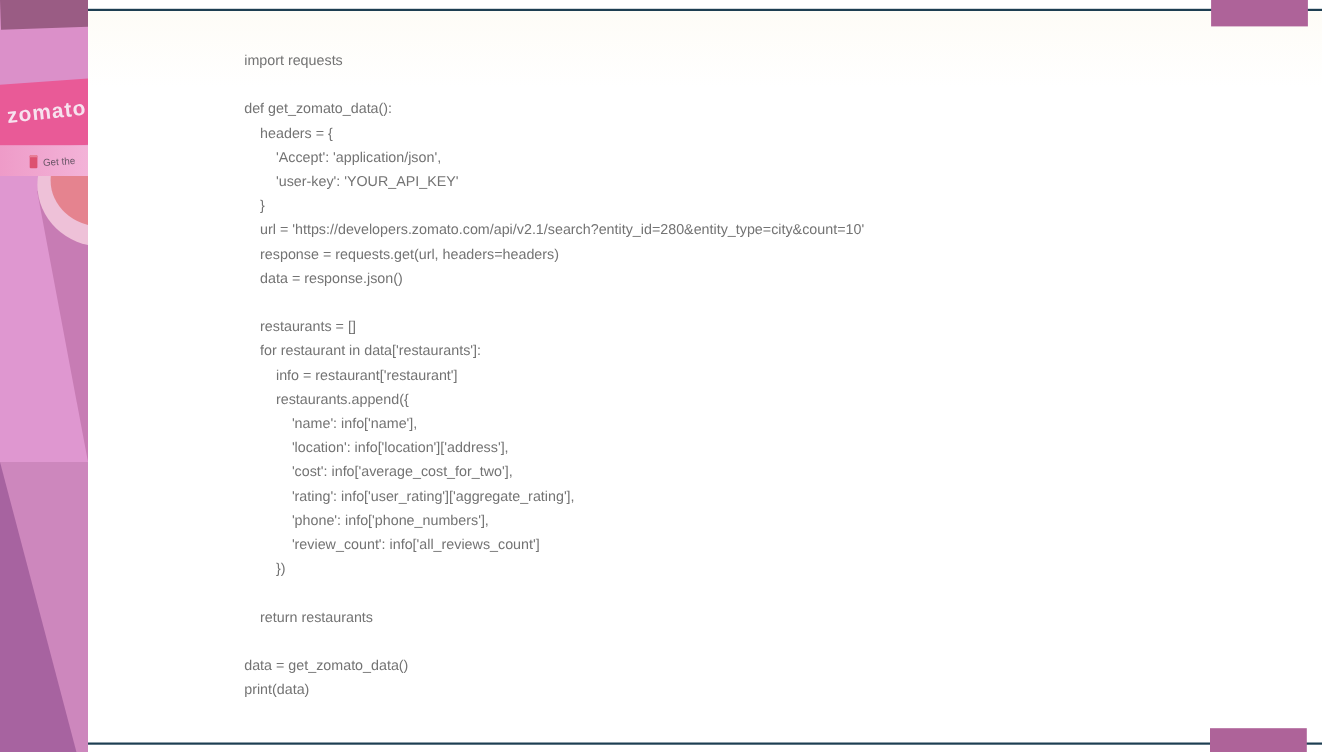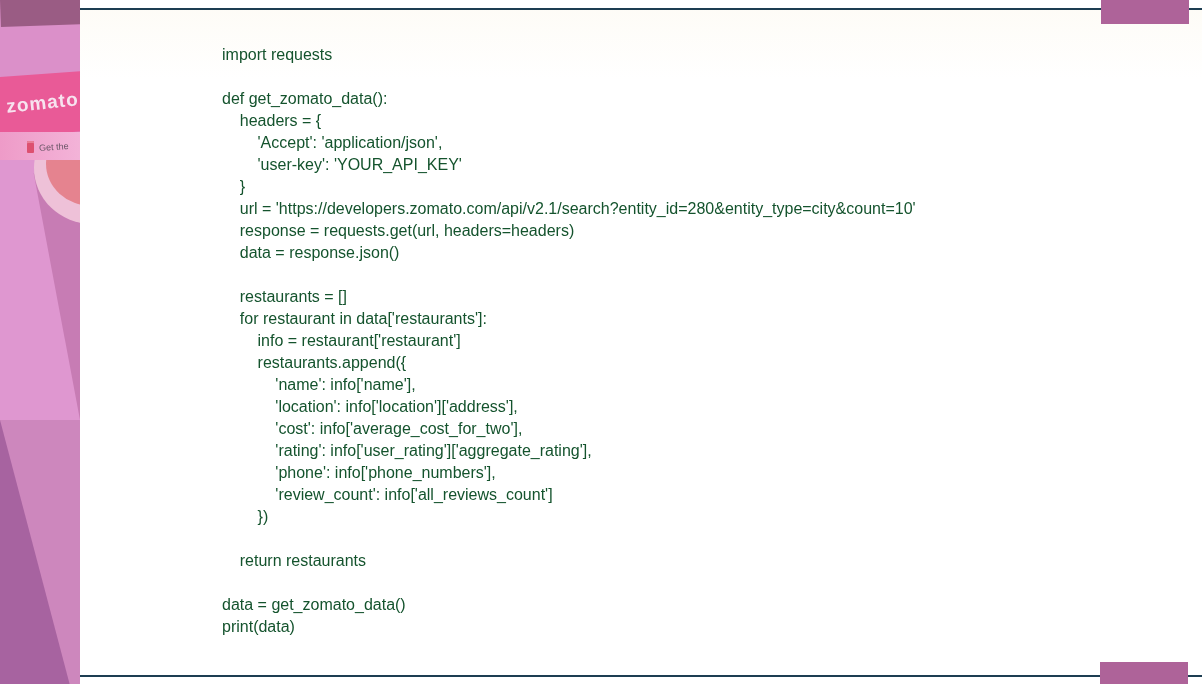--- a/index.html
+++ b/index.html
@@ -25,21 +25,21 @@
   .bottom-diag  { position: absolute; left: 0; top: 0; width: 80px; height: 264px; background: #a763a0; clip-path: polygon(0% 0%, 87% 100%, 0% 100%); }
 
   
   .top-rule    { position: absolute; left: 80px; top: 8px; width: 1122px; height: 2px; background: #1d3e52; }
   .bottom-rule { position: absolute; left: 80px; top: 675px; width: 1122px; height: 2px; background: #1d3e52; }
   .accent-top    { position: absolute; left: 1101px; top: 0; width: 88px; height: 24px; background: #ae6399; }
   .accent-bottom { position: absolute; left: 1100px; top: 662px; width: 88px; height: 22px; background: #ae6399; }
   .panel-tint  { position: absolute; left: 80px; top: 10px; width: 1122px; height: 70px; background: linear-gradient(rgba(250,243,222,0.25), rgba(250,243,222,0)); pointer-events: none; }
 
   
-  .code { position: absolute; left: 222px; top: 44px; font-family: "Liberation Sans", sans-serif; font-size: 16px; line-height: 22px; color: #14532d; white-space: pre; }
+  .code { position: absolute; left: 222px; top: 44px; font-family: "Liberation Sans", sans-serif; font-size: 13px; line-height: 22px; color: #737373; white-space: pre; }
 </style>
 </head>
 <body>
 
 <div class="stage">
 
   <div class="sidebar">
     <div class="sb-light"></div>
     <div class="sb-topband"></div>
     <div class="sb-brandband">

